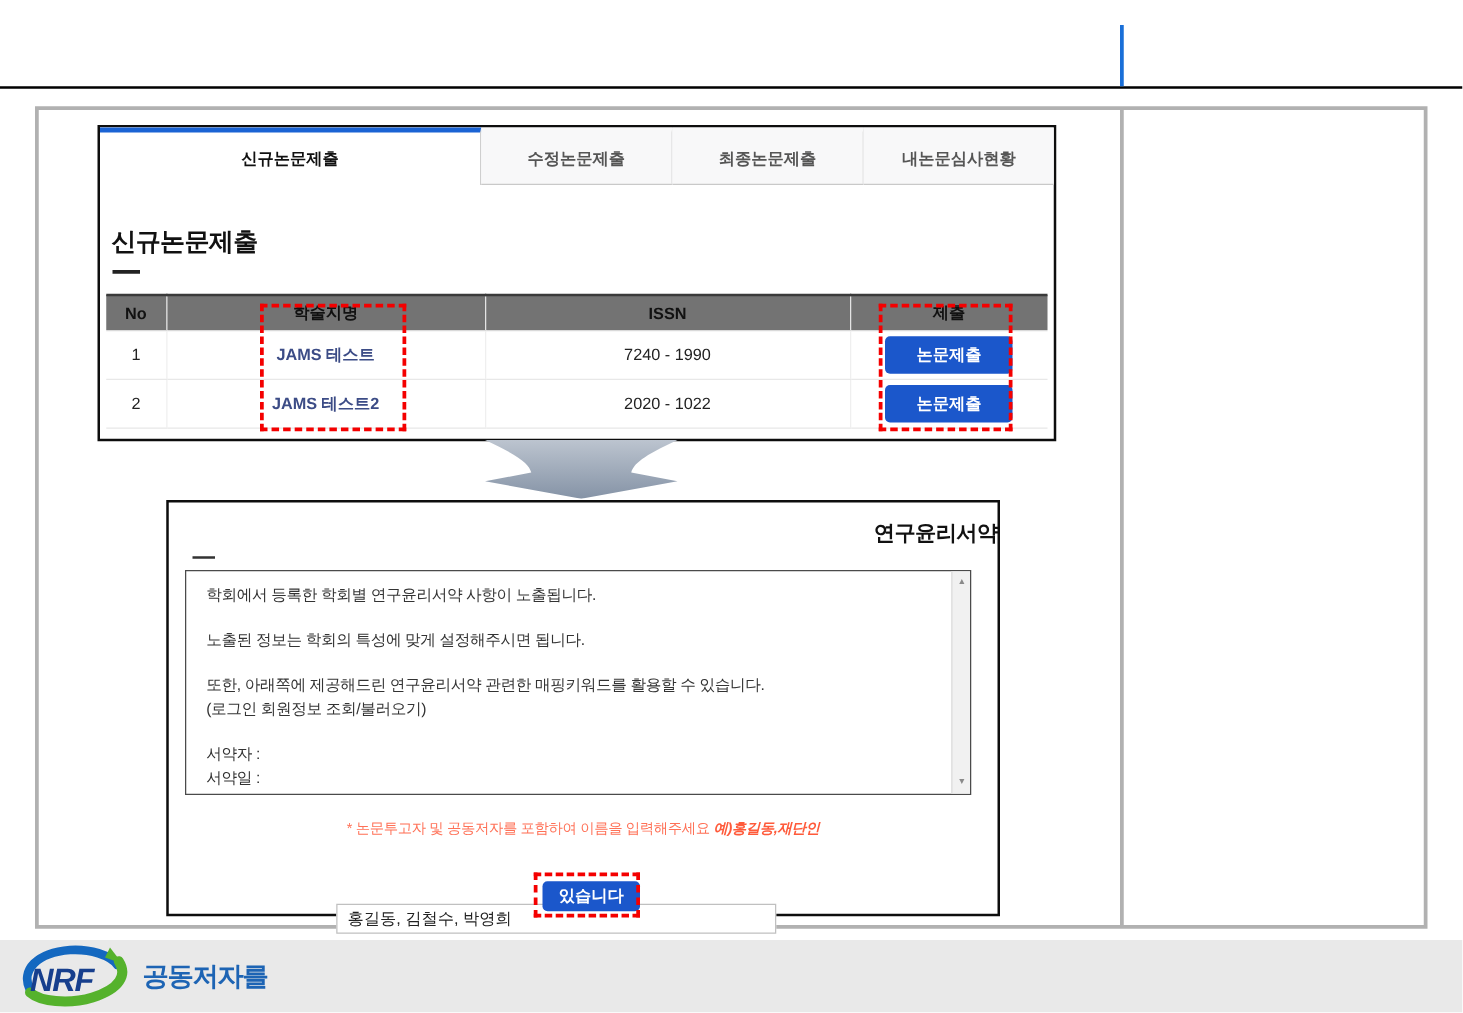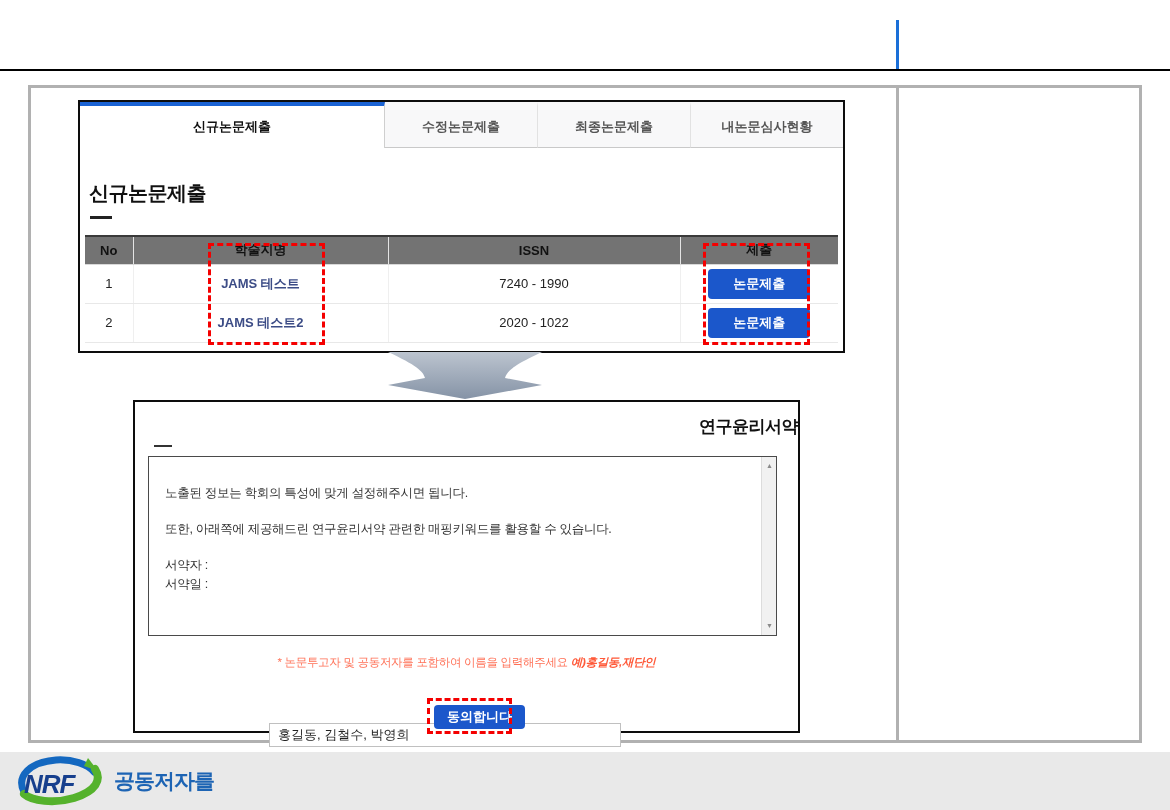--- a/index.html
+++ b/index.html
@@ -145,36 +145,38 @@
   </defs>
   <path d="M2,0 L156,0 C128,13 121,19 119,26 L156,33 L79,47 L2,33 L39,26 C37,19 30,13 2,0 Z" fill="url(#arrowGrad)"></path>
 </svg>
 
 <section class="shot2">
   <h2 class="ethics-title">연구윤리서약</h2>
   <div class="ethics-dash"></div>
 
   <div class="pledge-box">
     <div class="pledge-text">
+      <p>학회에서 등록한 학회별 연구윤리서약 사항이 노출됩니다.</p>
       <p class="gap">노출된 정보는 학회의 특성에 맞게 설정해주시면 됩니다.</p>
       <p class="gap">또한, 아래쪽에 제공해드린 연구윤리서약 관련한 매핑키워드를 활용할 수 있습니다.</p>
+      <p>(로그인 회원정보 조회/불러오기)</p>
       <p class="gap">서약자 :</p>
       <p>서약일 :</p>
     </div>
     <div class="scrollbar">
       <div class="scroll-arrow up">▲</div>
       <div class="scroll-arrow down">▼</div>
     </div>
   </div>
 
   <div class="authors-notice"><span>* 논문투고자 및 공동저자를 포함하여 이름을 입력해주세요 </span><span class="example">예)홍길동,재단인</span></div>
 
   <input class="authors-input" type="text" value="홍길동, 김철수, 박영희" style="">
 
-  <button class="btn-blue agree-btn">동의합니다</button>
+  <button class="btn-blue agree-btn">있습니다</button>
   <div class="dash-red agree-dash"></div>
 </section>
 
 <footer class="footer-bar">
   <div class="logo-wrap">
     <div class="logo-mark">
       <svg width="92" height="50" viewBox="0 0 92 50">
         <path d="M10,36 C2,20 16,6 42,4 C58,3 74,8 80,16" fill="none" stroke="#1468c0" stroke-width="7" stroke-linecap="round"></path>
         <path d="M81,13 C88,24 82,35 60,42 C40,48 18,45 10,38" fill="none" stroke="#55b22c" stroke-width="8" stroke-linecap="round"></path>
         <path d="M74,2 L84,15 L70,10 Z" fill="#55b22c"></path>

